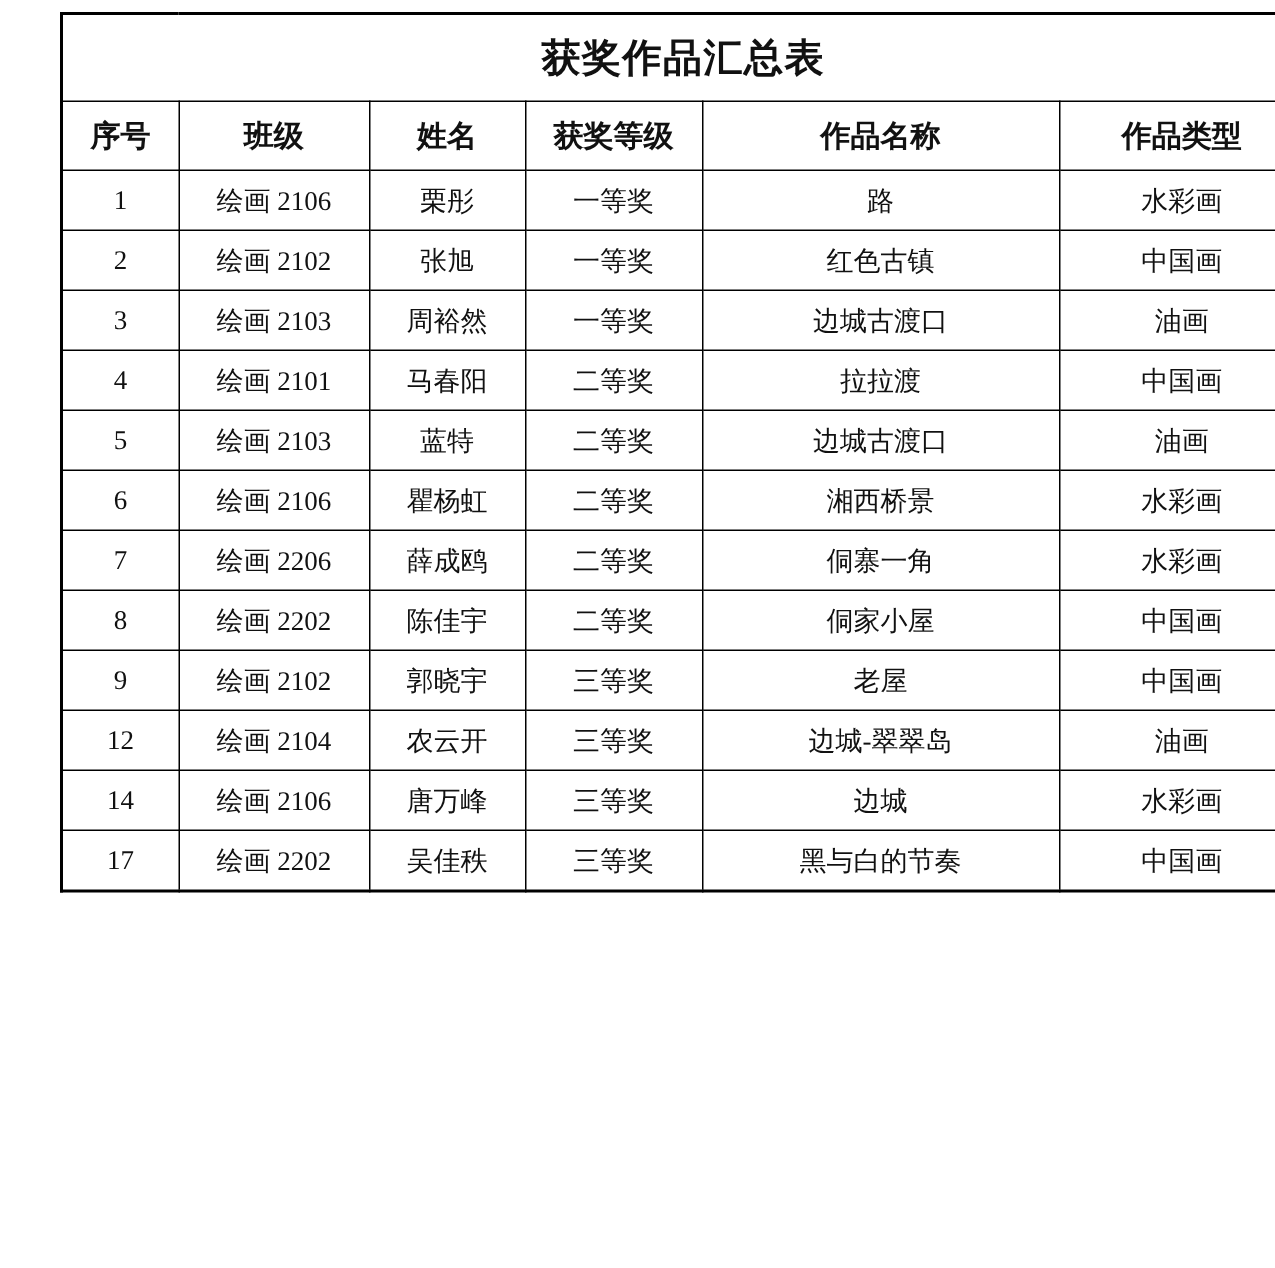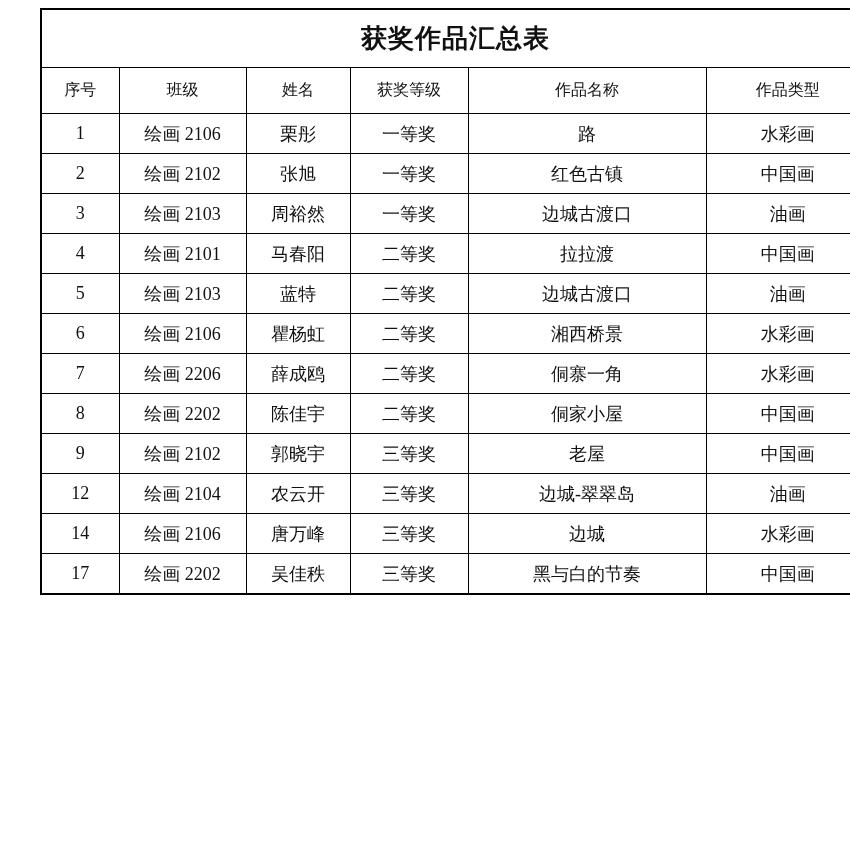--- a/index.html
+++ b/index.html
@@ -37,22 +37,22 @@
   }
   tr.title-row th {
     height: 57px;
     font-size: 26px;
     font-weight: bold;
     letter-spacing: 1px;
     border-bottom: 1px solid #000000;
   }
   tr.header-row th {
     height: 45px;
-    font-size: 16px;
-    font-weight: normal;
+    font-size: 20px;
+    font-weight: bold;
   }
   tbody tr td {
     height: 39px;
     font-size: 18px;
     font-weight: normal;
   }
   col.c-index  { width: 78px; }
   col.c-class  { width: 127px; }
   col.c-name   { width: 104px; }
   col.c-award  { width: 118px; }

